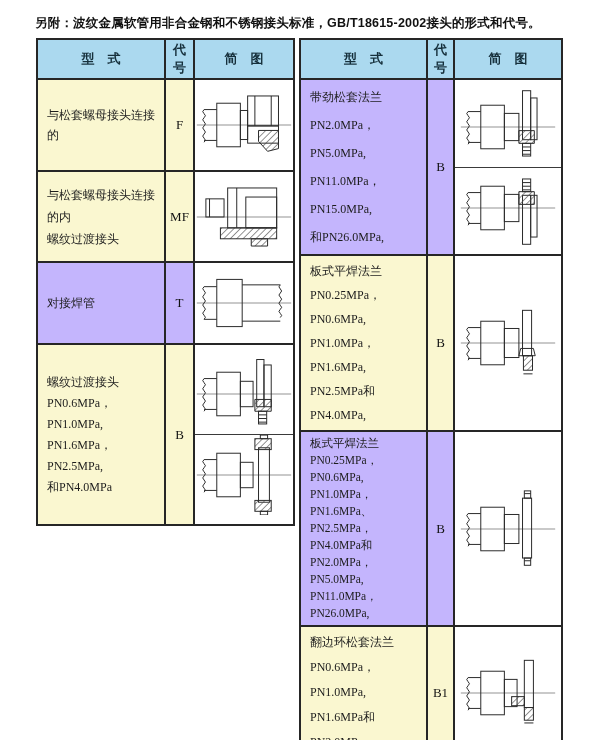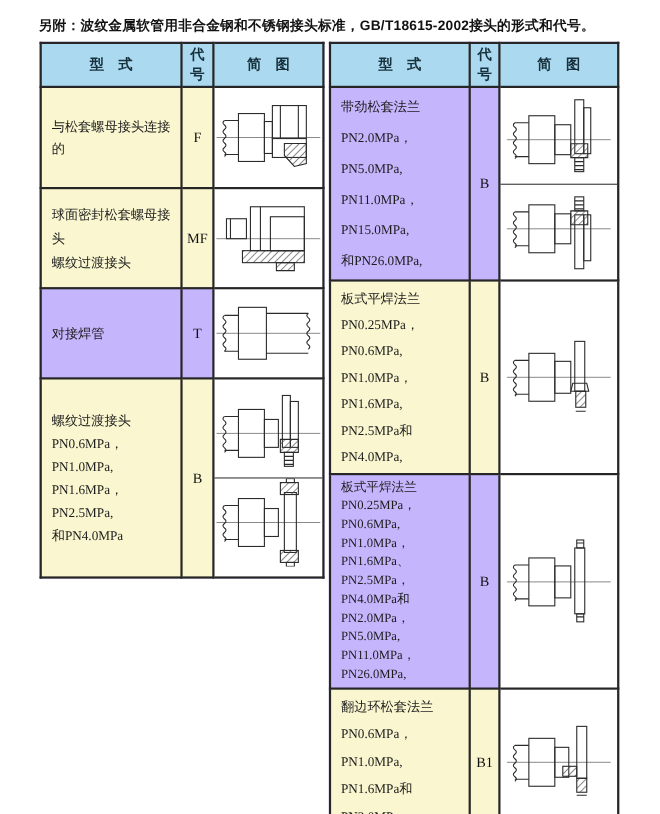--- a/index.html
+++ b/index.html
@@ -73,21 +73,21 @@
                 <rect x="58" y="12" width="34" height="33" fill="none"></rect>
                 <line x1="66" y1="12" x2="66" y2="45"></line>
                 <line x1="84" y1="12" x2="84" y2="45"></line>
                 <rect x="58" y="45" width="34" height="19" fill="none"></rect>
                 <polygon points="70,50 92,50 92,70 80,73 70,62" fill="url(#hatch)"></polygon>
               </svg>
             </div>
           </td>
     </tr>
     <tr class="r4 hl">
-      <td class="typ">球面密封松套螺母接头
+      <td class="typ">与松套螺母接头连接的内
 螺纹过渡接头</td>
       <td class="code">MF</td>
       <td class="dia">
             <div class="dwrap">
               <svg viewBox="0 0 108 88" width="98" height="80" stroke="#2b2b2b" stroke-width="1.1" fill="none">
                 <line x1="2" y1="44" x2="106" y2="44" stroke="#6b6b6b" stroke-width="0.8"></line>
                 <rect x="12" y="24" width="20" height="20" fill="none"></rect>
                 <line x1="16" y1="24" x2="16" y2="44"></line>
                 <rect x="36" y="12" width="54" height="44" fill="none"></rect>
                 <line x1="46" y1="12" x2="46" y2="56"></line>

